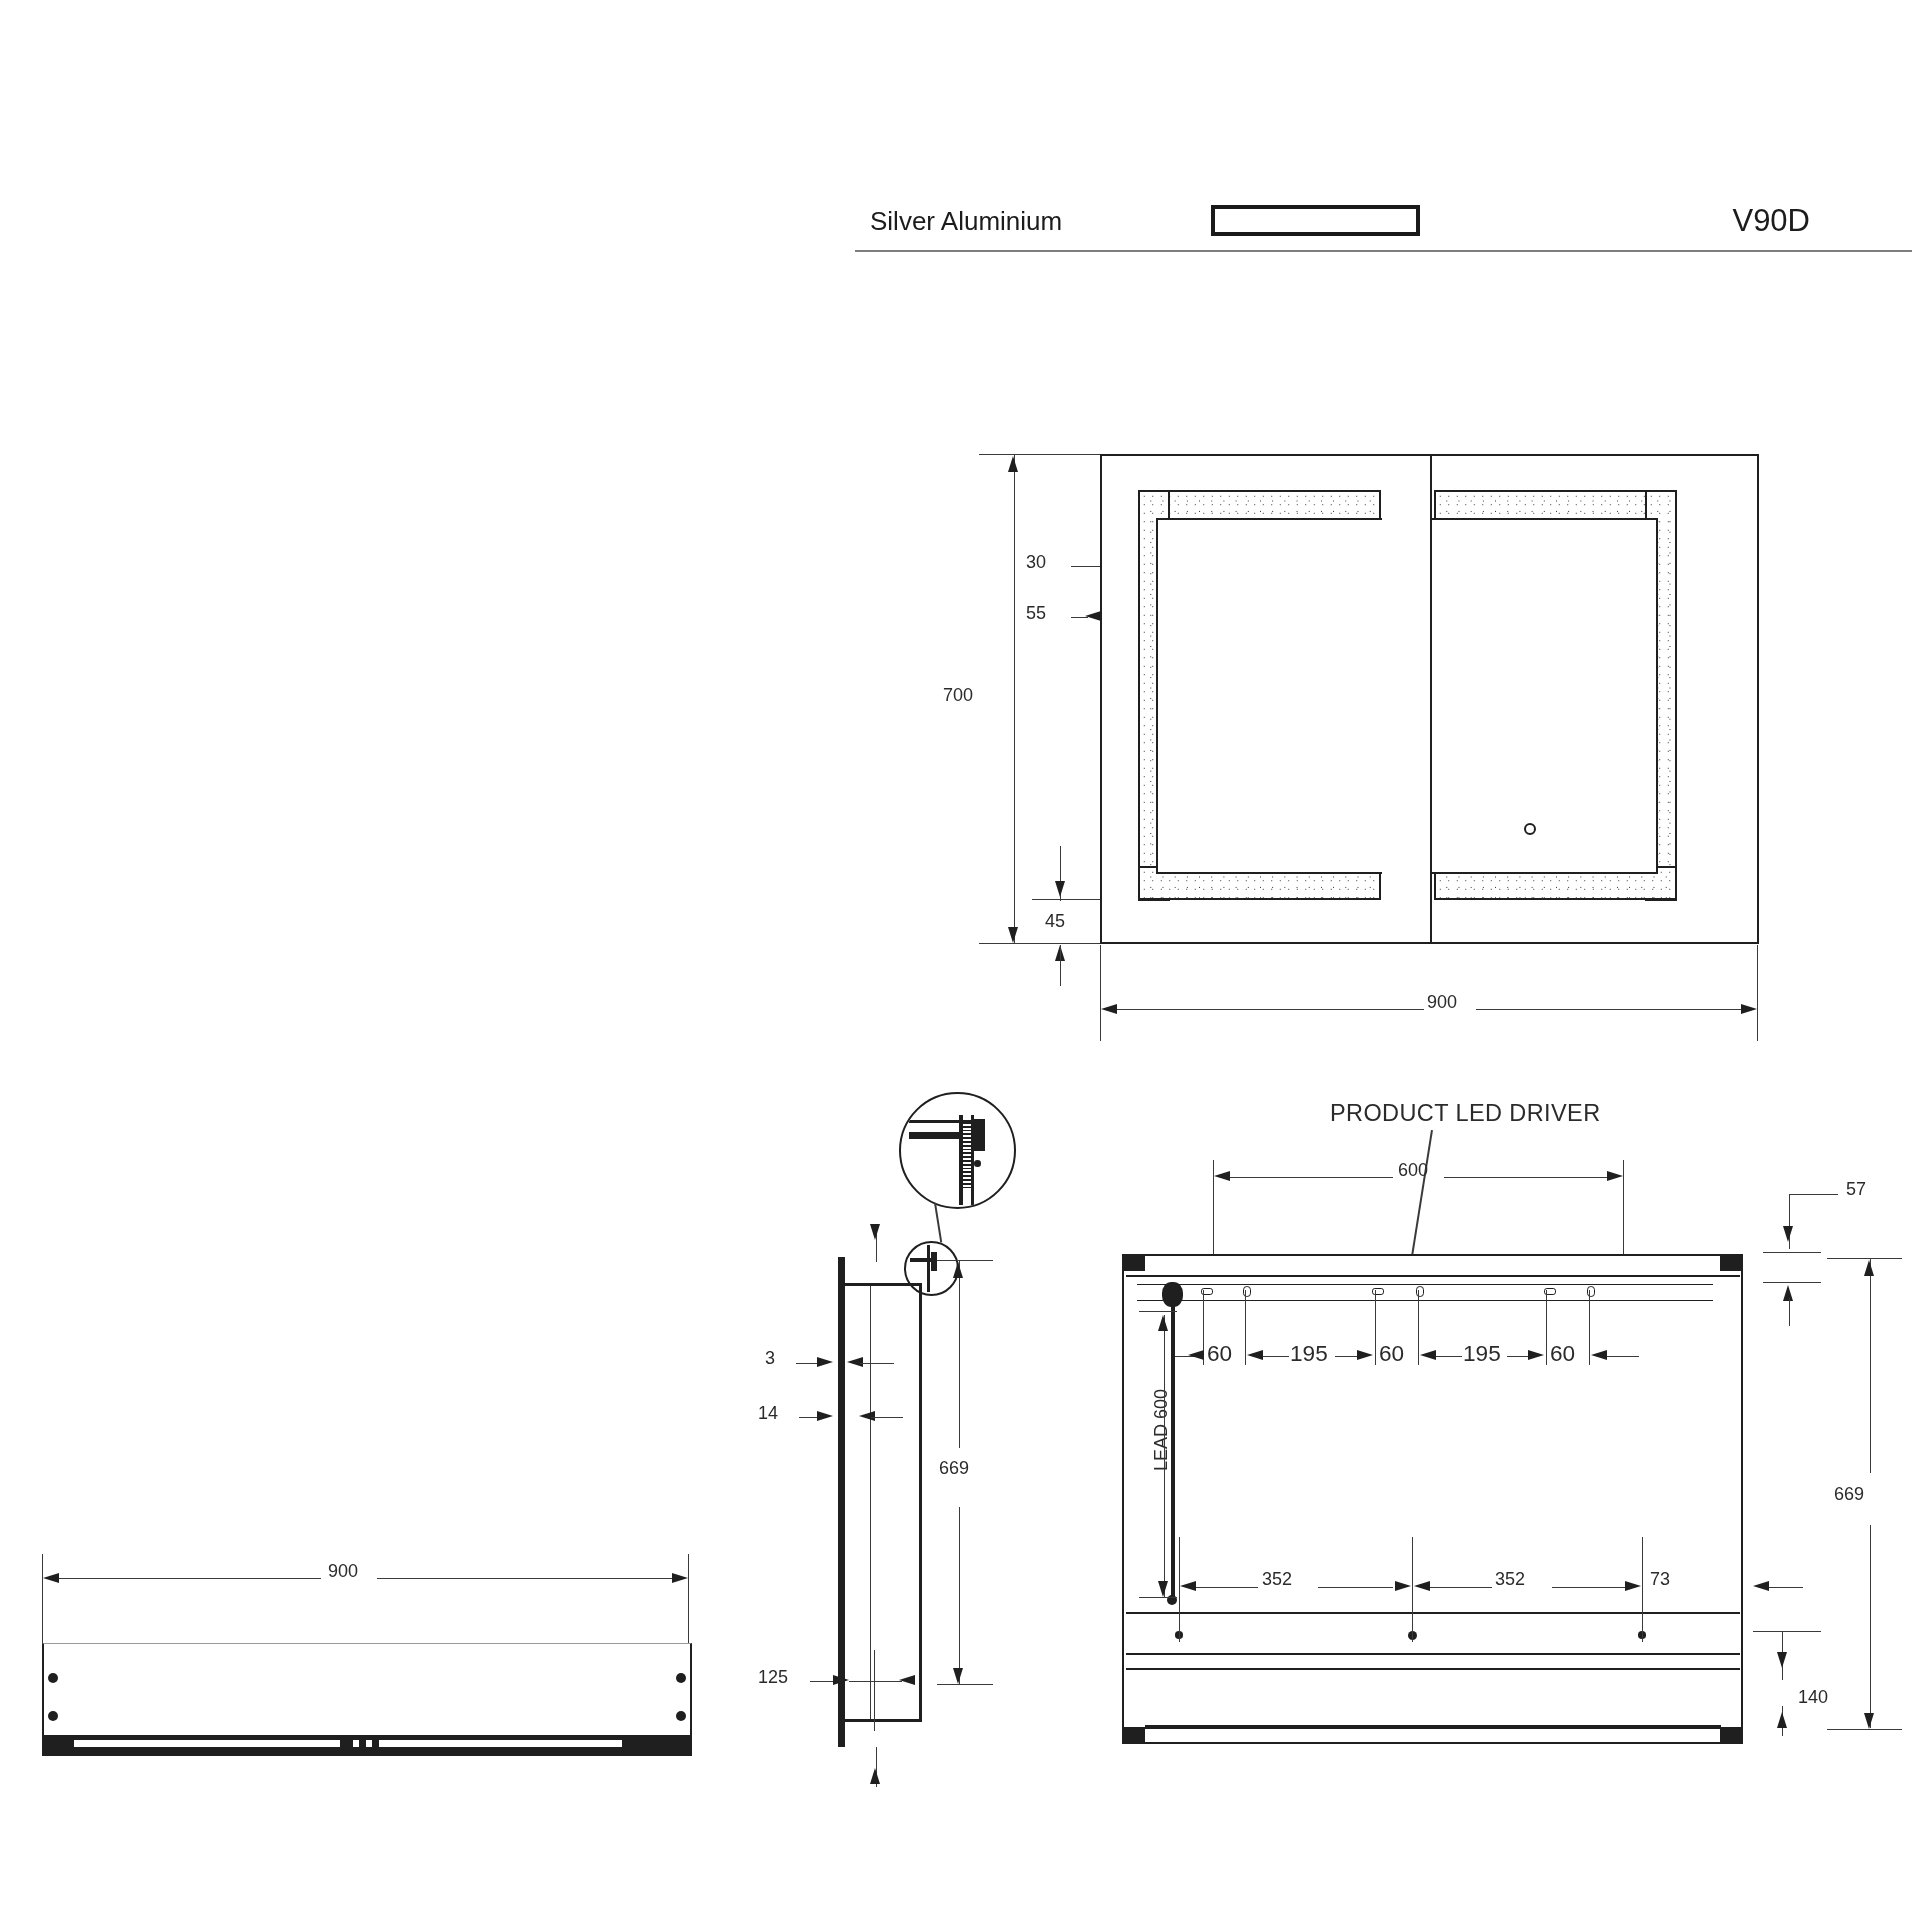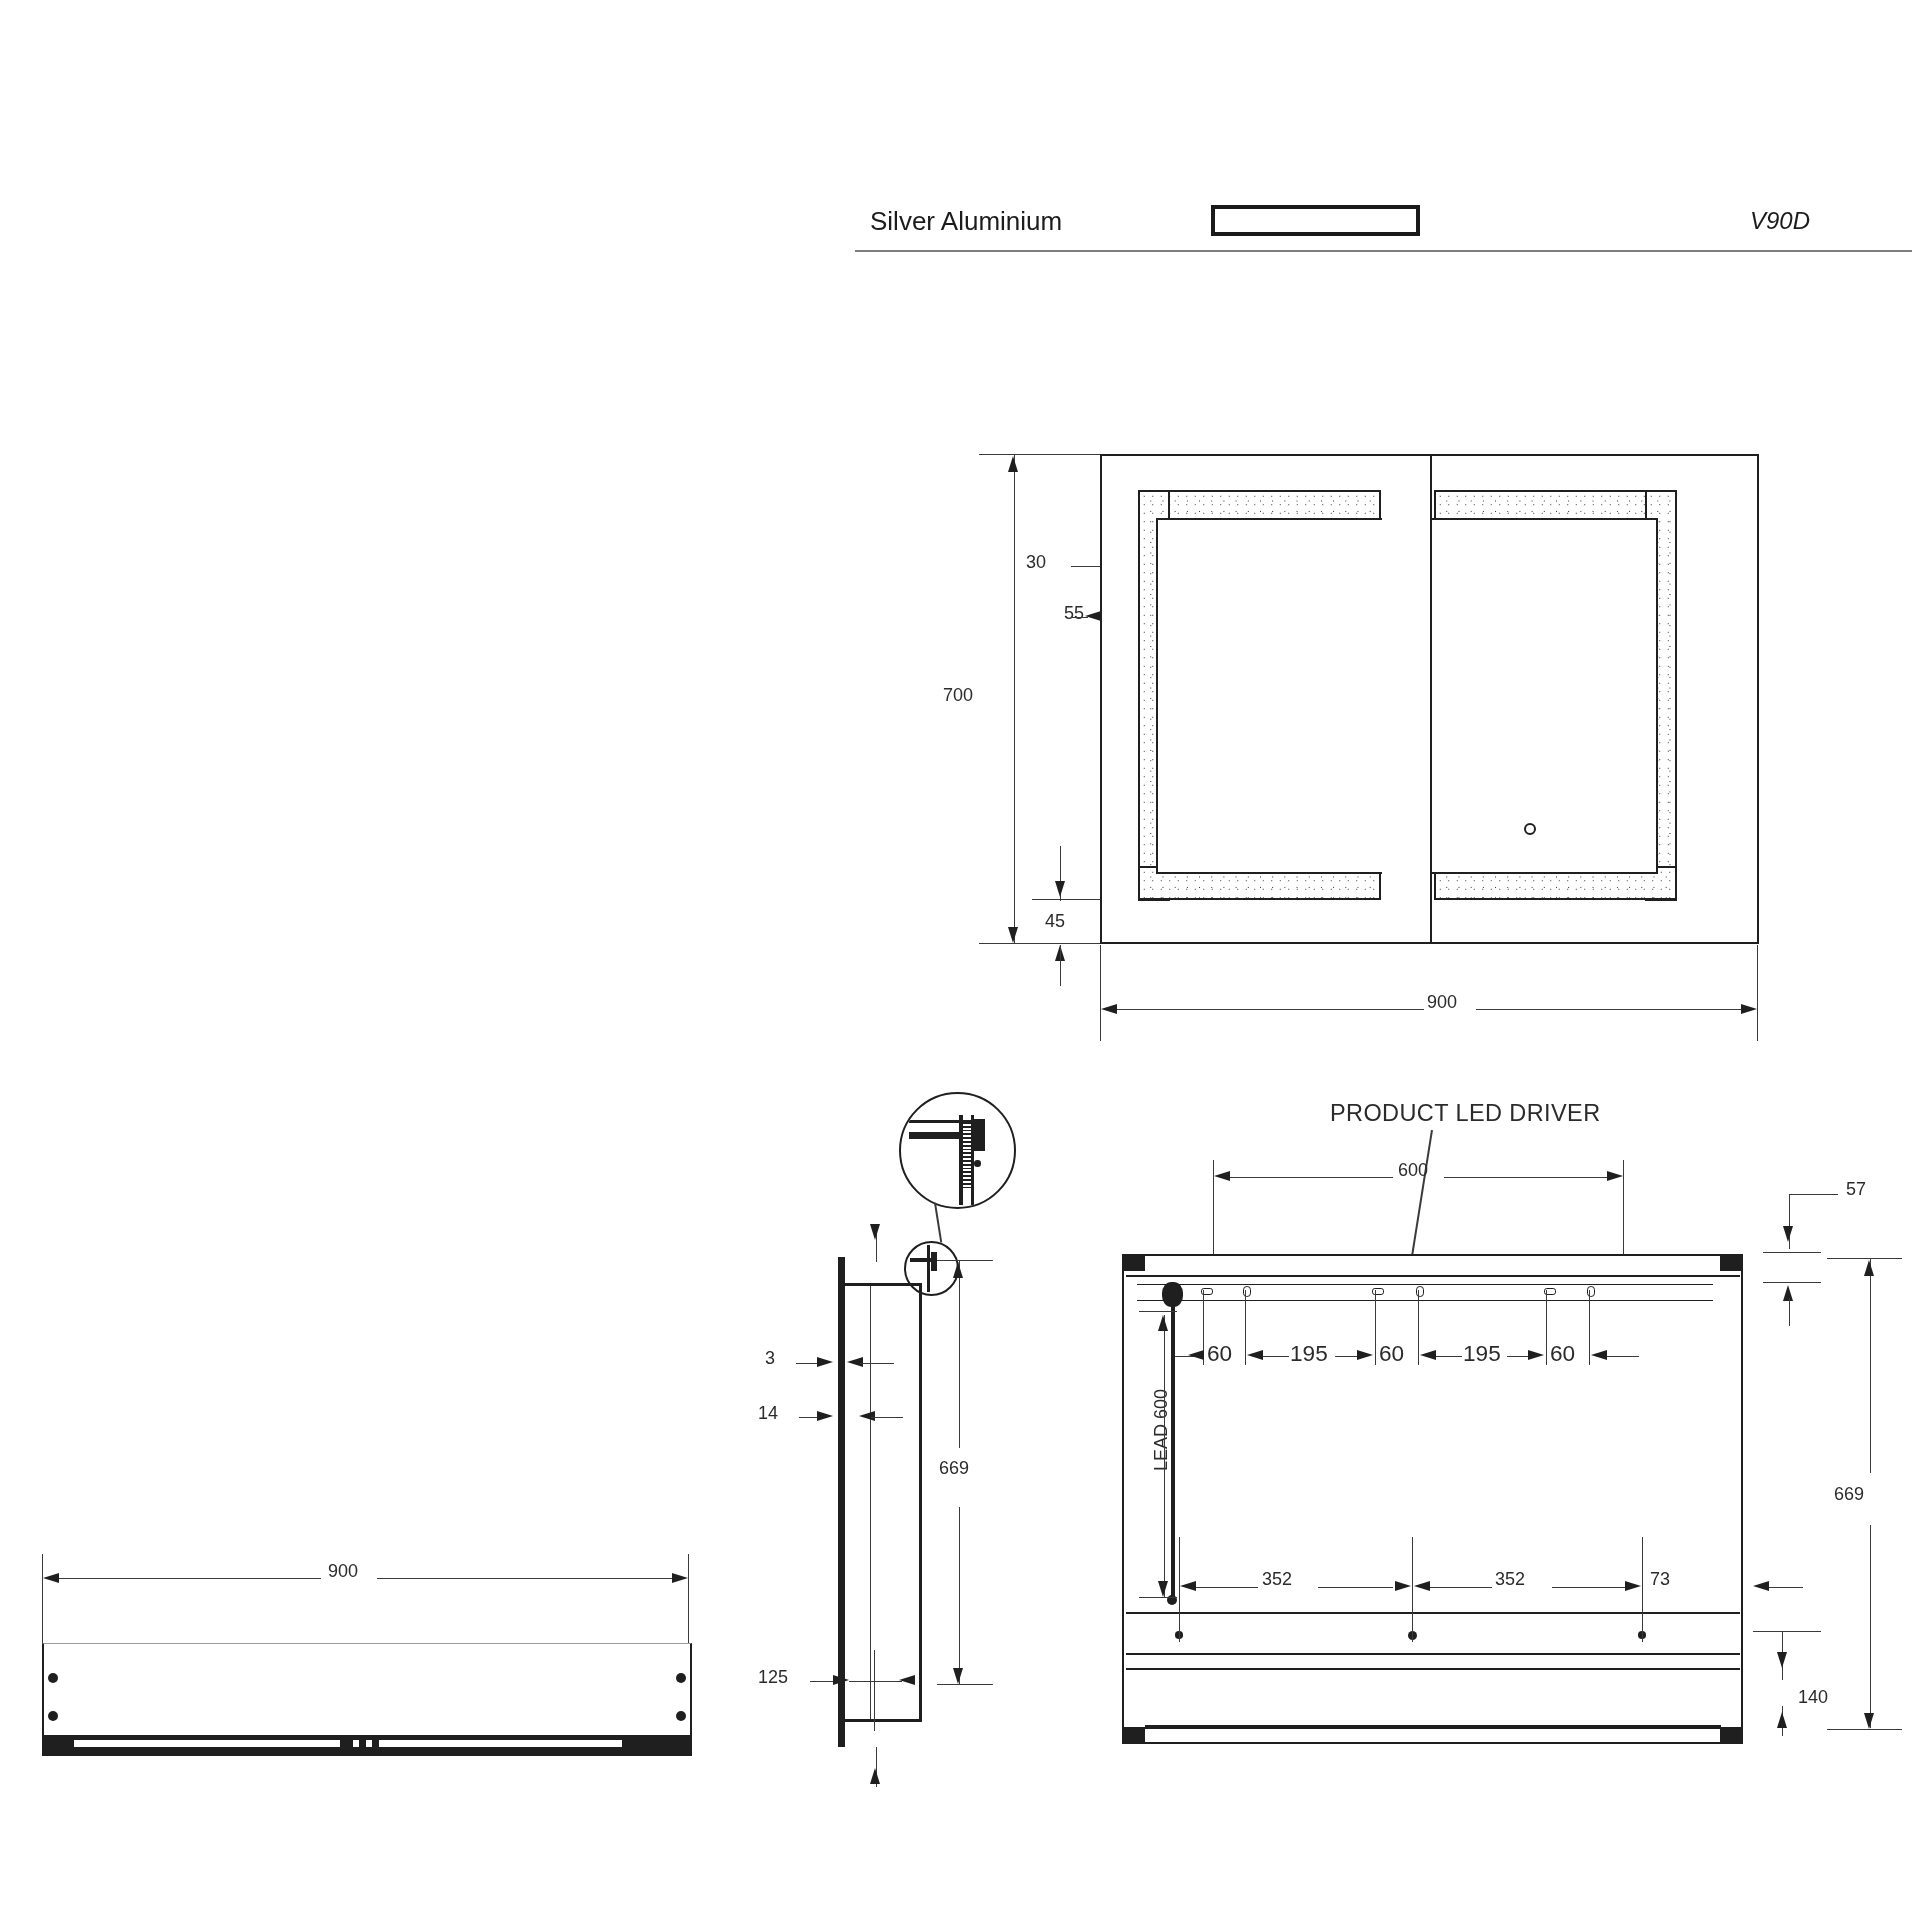--- a/index.html
+++ b/index.html
@@ -9,21 +9,21 @@
   
   #spec-table{left:855px;top:192px;width:1057px;}
   .spec-head{background:#6e7070;height:41px;display:flex;align-items:center;
              justify-content:space-between;padding:0 15px;box-sizing:border-box;}
   .spec-head span{color:#ffffff;font-weight:bold;font-size:23.5px;letter-spacing:0.6px;}
   .spec-body{height:58px;display:flex;align-items:center;position:relative;
              border-bottom:2.8px solid #7d7f7f;}
   .spec-finish{font-size:26px;color:#1c1c1c;padding-left:15px;}
   .swatch{position:absolute;left:356px;top:13px;width:209px;height:31px;
           border:4.7px solid #1a1a1a;background:#ffffff;box-sizing:border-box;}
-  .spec-code{position:absolute;right:102px;font-size:24px;color:#1c1c1c;font-style:italic;}
+  .spec-code{position:absolute;right:102px;font-size:31px;color:#1c1c1c;}
   
   .ln{position:absolute;background:#1f1f1f;}
   .hl{height:1.5px;}
   .vl{width:1.5px;}
   .thin{background:#3a3a3a;}
   .hl.thin{height:1.2px;}
   .vl.thin{width:1.2px;}
   .dim-txt{position:absolute;font-size:18px;color:#2b2b2b;white-space:nowrap;
            font-family:"Liberation Sans",sans-serif;}
   .dim-txt.sm{font-size:22.6px;}
@@ -87,21 +87,21 @@
 <div class="dim-txt" style="left:943px;top:685px;">700</div>
 
 <div class="dim-txt" style="left:1026px;top:552px;">30</div>
 <div class="ln hl thin abs" style="left:1071px;top:566px;width:83px;"></div>
 <div class="ar ar-r abs" style="left:1145px;top:560px;"></div>
 <div class="ar ar-l abs" style="left:1177px;top:560px;"></div>
 <div class="ln hl thin abs" style="left:1190px;top:566px;width:41px;"></div>
 <div class="ln vl thin abs" style="left:1160px;top:527px;height:51px;"></div>
 <div class="ln vl thin abs" style="left:1188px;top:527px;height:51px;"></div>
 
-<div class="dim-txt" style="left:1064px;top:603px;">55</div>
+<div class="dim-txt" style="left:1026px;top:603px;">55</div>
 <div class="ln hl thin abs" style="left:1071px;top:617px;width:17px;"></div>
 <div class="ar ar-l abs" style="left:1085px;top:611px;"></div>
 <div class="ar ar-r abs" style="left:1142px;top:611px;"></div>
 <div class="ln hl thin abs" style="left:1100px;top:617px;width:45px;"></div>
 <div class="ln hl thin abs" style="left:1160px;top:617px;width:49px;"></div>
 <div class="ln vl thin abs" style="left:1102px;top:593px;height:45px;"></div>
 
 <div class="dim-txt" style="left:1045px;top:911px;">45</div>
 <div class="ln vl thin abs" style="left:1060px;top:846px;height:55px;"></div>
 <div class="ar ar-d abs" style="left:1055px;top:881px;"></div>

